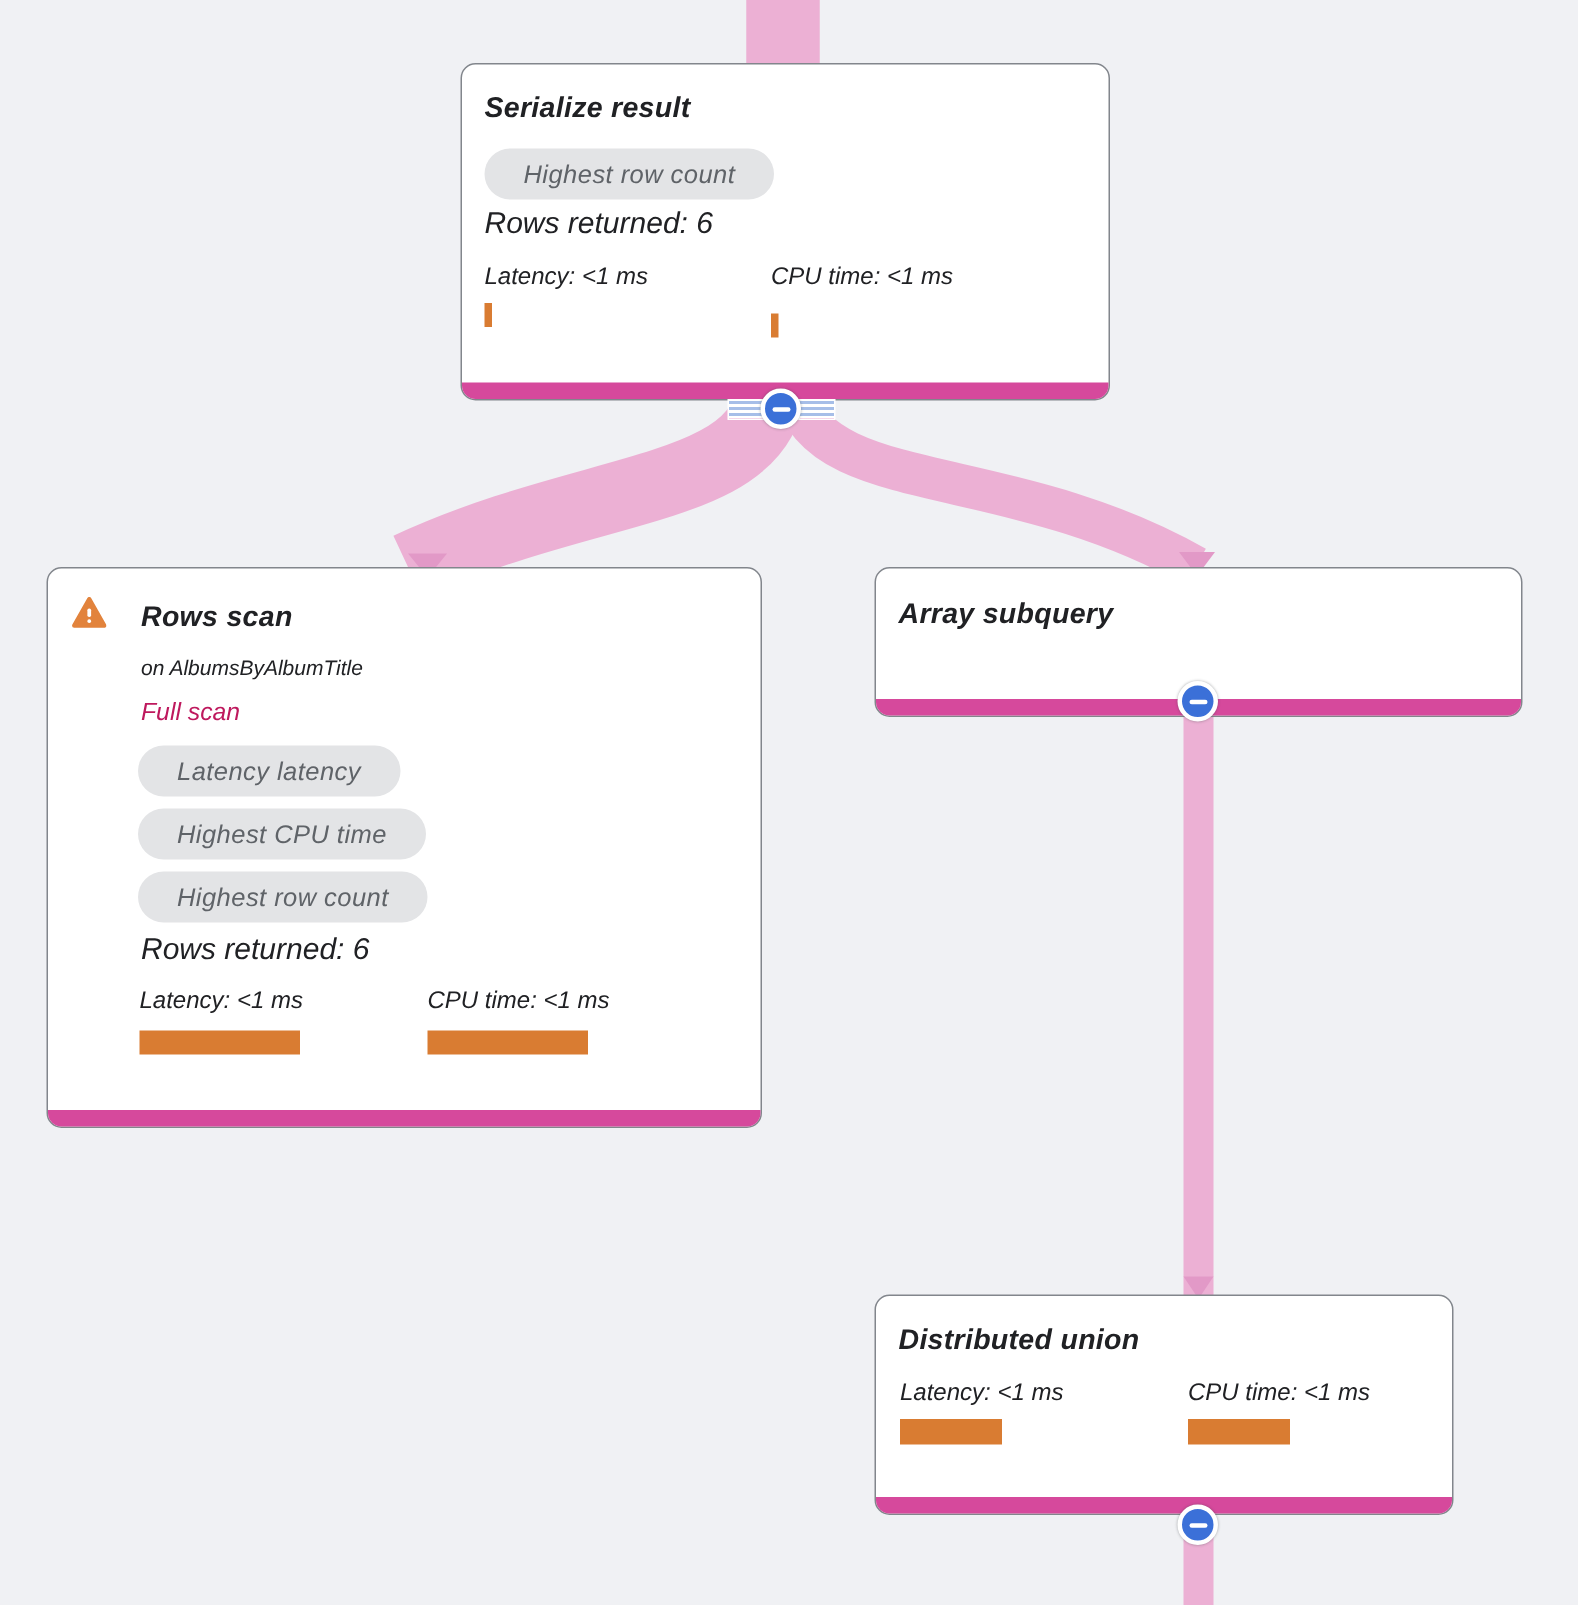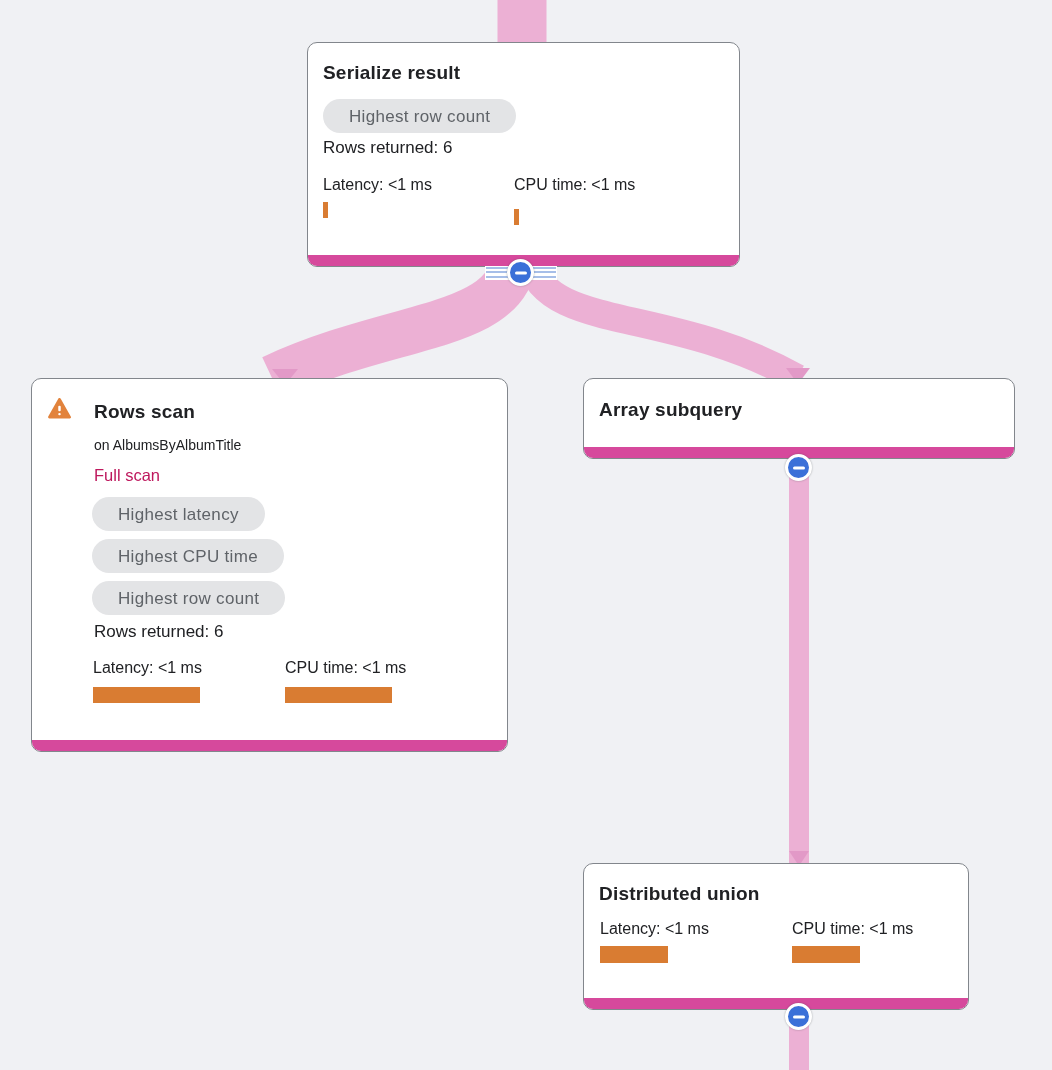--- a/index.html
+++ b/index.html
@@ -15,33 +15,34 @@
   }
   .edges{position:absolute;left:0;top:0;z-index:0;}
 
   
   .card{
     position:absolute;z-index:1;
     background:#ffffff;
     border:1px solid #82868C;
     border-radius:10px;
     box-sizing:border-box;
+    font-style:italic;
   }
   .accent{
     position:absolute;left:0;right:0;bottom:0;height:11px;
     background:#D6499C;
     border-radius:0 0 9px 9px;
   }
   .card-title{
     position:absolute;margin:0;
     font-size:19px;font-weight:600;letter-spacing:.2px;
     color:#202124;white-space:nowrap;
   }
   .body-text{
-    position:absolute;font-size:17px;color:#202124;white-space:nowrap;
+    position:absolute;font-size:20px;color:#202124;white-space:nowrap;
   }
   .muted-text{
     position:absolute;font-size:16.5px;color:#be185d;white-space:nowrap;
   }
   .badge{
     position:absolute;display:inline-block;
     height:34px;line-height:35px;
     padding:0 26px;border-radius:17px;
     background:#E3E4E6;color:#5F6368;
     font-size:17px;font-weight:500;letter-spacing:.3px;
@@ -112,32 +113,32 @@
 
   <section class="card" style="left:31px;top:378px;width:477px;height:374px;">
     <svg class="warn" style="left:16px;top:19px;" viewBox="0 0 24 22">
       <path d="M12 1.5 L22.5 20 L1.5 20 Z" fill="#E2833C" stroke="#E2833C" stroke-width="3" stroke-linejoin="round"></path>
       <rect x="10.7" y="8" width="2.6" height="6" rx="1.2" fill="#ffffff"></rect>
       <rect x="10.7" y="15.6" width="2.6" height="2.6" rx="1.2" fill="#ffffff"></rect>
     </svg>
     <h2 class="card-title" style="left:62px;top:22px;">Rows scan</h2>
     <div class="body-text" style="left:62px;top:58px;font-size:14px;">on AlbumsByAlbumTitle</div>
     <div class="muted-text" style="left:62px;top:87px;">Full scan</div>
-    <div class="badge" style="left:60px;top:118px;">Highest latency</div>
+    <div class="badge" style="left:60px;top:118px;">Latency latency</div>
     <div class="badge" style="left:60px;top:160px;">Highest CPU time</div>
     <div class="badge" style="left:60px;top:202px;">Highest row count</div>
     <div class="body-text" style="left:62px;top:243px;">Rows returned: 6</div>
     <div class="metric-label" style="left:61px;top:280px;">Latency: &lt;1 ms</div>
     <div class="metric-label" style="left:253px;top:280px;">CPU time: &lt;1 ms</div>
     <div class="metric-bar" style="left: 61px; top: 308px; width: 107px;"></div>
     <div class="metric-bar" style="left: 253px; top: 308px; width: 107px;"></div>
     <div class="accent"></div>
   </section>
 
-  <section class="card" style="left:583px;top:378px;width:432px;height:81px;">
+  <section class="card" style="left:583px;top:378px;width:432px;height:100px;">
     <h2 class="card-title" style="left:15px;top:20px;">Array subquery</h2>
     <div class="accent"></div>
   </section>
 
   <section class="card" style="left:583px;top:863px;width:386px;height:147px;">
     <h2 class="card-title" style="left:15px;top:19px;">Distributed union</h2>
     <div class="metric-label" style="left:16px;top:56px;">Latency: &lt;1 ms</div>
     <div class="metric-label" style="left:208px;top:56px;">CPU time: &lt;1 ms</div>
     <div class="metric-bar" style="left: 16px; top: 82px; height: 17px; width: 68px;"></div>
     <div class="metric-bar" style="left: 208px; top: 82px; height: 17px; width: 68px;"></div>

